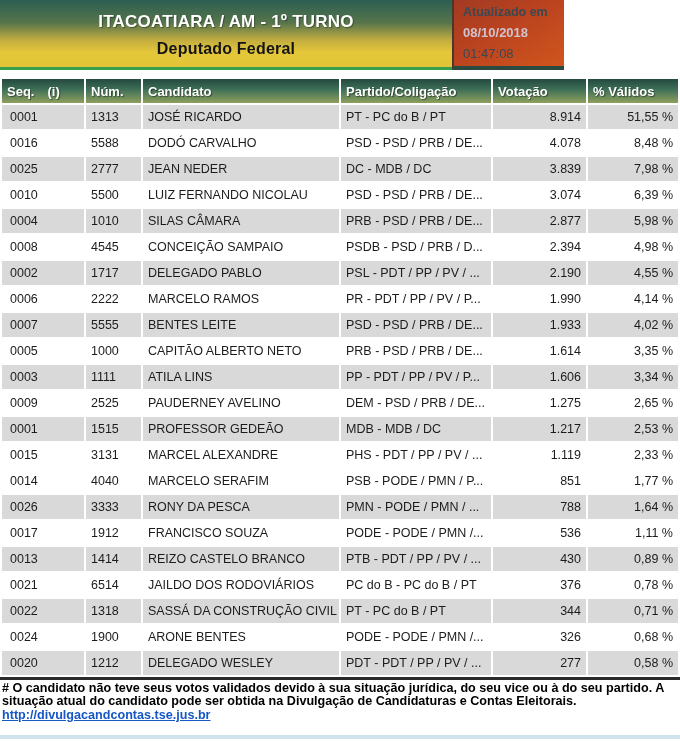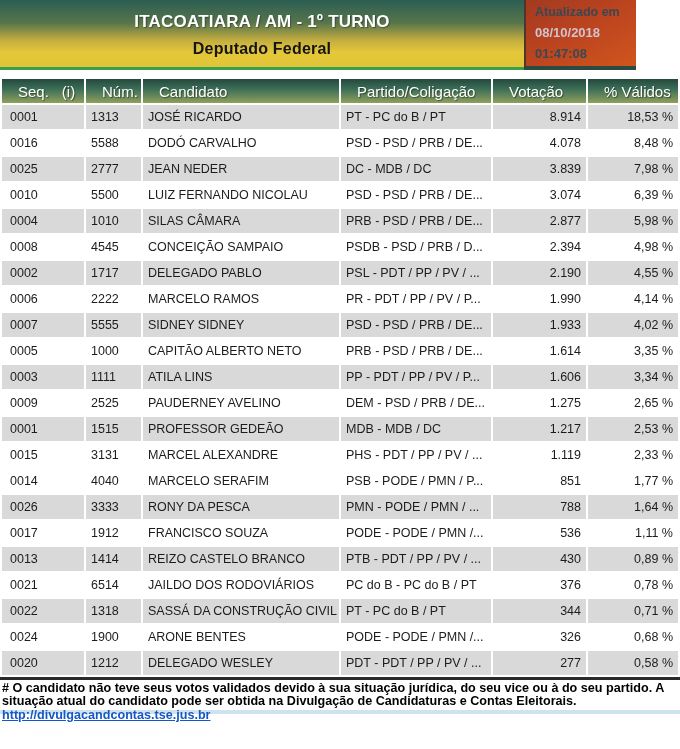--- a/index.html
+++ b/index.html
@@ -19,21 +19,21 @@
     --footer-strip:#cfe3ee;
   }
   *{box-sizing:border-box;}
   html,body{margin:0;padding:0;}
   body{
     width:680px;height:749px;background:#ffffff;
     font-family:"Liberation Sans","DejaVu Sans",sans-serif;
     overflow:hidden;
   }
   
-  .banner-row{display:flex;height:70px;width:636px;}
+  .banner-row{display:flex;height:70px;width:564px;}
   .banner-left{
     flex:1;
     background:linear-gradient(180deg,var(--banner-green-top) 0%,#57754b 34%,#c3ad3f 60%,var(--banner-yellow) 78%,#e2c438 100%);
     border-bottom:3px solid var(--banner-border-green);
     display:flex;flex-direction:column;align-items:center;justify-content:center;
     gap:8px;padding-top:2px;
   }
   .banner-title{
     color:#ffffff;font-size:17px;font-weight:bold;letter-spacing:0.2px;
     text-shadow:1px 1px 1px rgba(0,0,0,0.35);
@@ -44,50 +44,50 @@
   .updated-box{
     width:112px;
     background:linear-gradient(150deg,var(--updated-bg-top) 0%,#bb431f 45%,var(--updated-bg-bottom) 100%);
     border-left:2px solid #4e362b;
     border-bottom:4px solid #2b4a40;
     padding:5px 4px 12px 9px;
     display:flex;flex-direction:column;gap:6px;
   }
   .updated-label{color:var(--updated-label);font-size:12.5px;font-weight:bold;}
   .updated-date{color:var(--updated-date);font-size:13px;font-weight:bold;}
-  .updated-time{color:var(--updated-label);font-size:13px;font-weight:bold;}
+  .updated-time{color:var(--updated-label);font-size:13px;font-weight:normal;}
   
   .gap{height:7px;background:#ffffff;}
   
   table.results{
     border-collapse:separate;border-spacing:2px;width:680px;table-layout:fixed;
   }
   table.results th{
     height:24px;
     background:linear-gradient(180deg,var(--header-green-top) 0%,var(--header-green-mid) 42%,var(--header-green-bottom) 100%);
-    color:#ffffff;font-size:15px;font-weight:normal;text-align:left;
-    padding:0 16px;white-space:nowrap;overflow:hidden;
+    color:#ffffff;font-size:13px;font-weight:bold;text-align:left;
+    padding:0 5px;white-space:nowrap;overflow:hidden;
     text-shadow:1px 1px 1px rgba(0,0,0,0.45);
   }
   table.results td{
     height:24px;font-size:12.5px;color:#1c1c1c;
     padding:0 5px;white-space:nowrap;overflow:hidden;
   }
   table.results td.first{padding-left:8px;}
   tr.odd td{background:var(--row-alt);}
   tr.even td{background:#ffffff;}
   th.num-col,td.num-col{text-align:right;padding-right:10px;}
   th.pct-col,td.pct-col{text-align:right;padding-right:4px;}
   th.votes-head{text-align:right;padding-right:3px;}
   .seq-info{margin-left:13px;cursor:pointer;}
   
   .dark-bar{height:3px;background:var(--dark-bar);}
   .footer{
     padding:2px 2px 0 2px;font-size:12.6px;font-weight:bold;color:#000000;
-    line-height:1.07;height:30px;
+    line-height:1.07;height:55px;
   }
   .footer a{color:var(--link-blue);text-decoration:underline;}
   .bottom-strip{height:4px;background:var(--footer-strip);}
 </style>
 </head>
 <body>
 
 <div class="banner-row">
   <div class="banner-left">
     <div class="banner-title">ITACOATIARA / AM - 1º TURNO</div>
@@ -123,21 +123,21 @@
       <th class="pct-col">% Válidos</th>
     </tr>
   </thead>
   <tbody>
       <tr class="odd">
         <td class="first">0001</td>
         <td>1313</td>
         <td>JOSÉ RICARDO</td>
         <td>PT - PC do B / PT</td>
         <td class="num-col">8.914</td>
-        <td class="pct-col">18,53 %</td>
+        <td class="pct-col">51,55 %</td>
       </tr>
       <tr class="even">
         <td class="first">0016</td>
         <td>5588</td>
         <td>DODÓ CARVALHO</td>
         <td>PSD - PSD / PRB / DE...</td>
         <td class="num-col">4.078</td>
         <td class="pct-col">8,48 %</td>
       </tr>
       <tr class="odd">
@@ -184,21 +184,21 @@
         <td class="first">0006</td>
         <td>2222</td>
         <td>MARCELO RAMOS</td>
         <td>PR - PDT / PP / PV / P...</td>
         <td class="num-col">1.990</td>
         <td class="pct-col">4,14 %</td>
       </tr>
       <tr class="odd">
         <td class="first">0007</td>
         <td>5555</td>
-        <td>SIDNEY SIDNEY</td>
+        <td>BENTES LEITE</td>
         <td>PSD - PSD / PRB / DE...</td>
         <td class="num-col">1.933</td>
         <td class="pct-col">4,02 %</td>
       </tr>
       <tr class="even">
         <td class="first">0005</td>
         <td>1000</td>
         <td>CAPITÃO ALBERTO NETO</td>
         <td>PRB - PSD / PRB / DE...</td>
         <td class="num-col">1.614</td>

